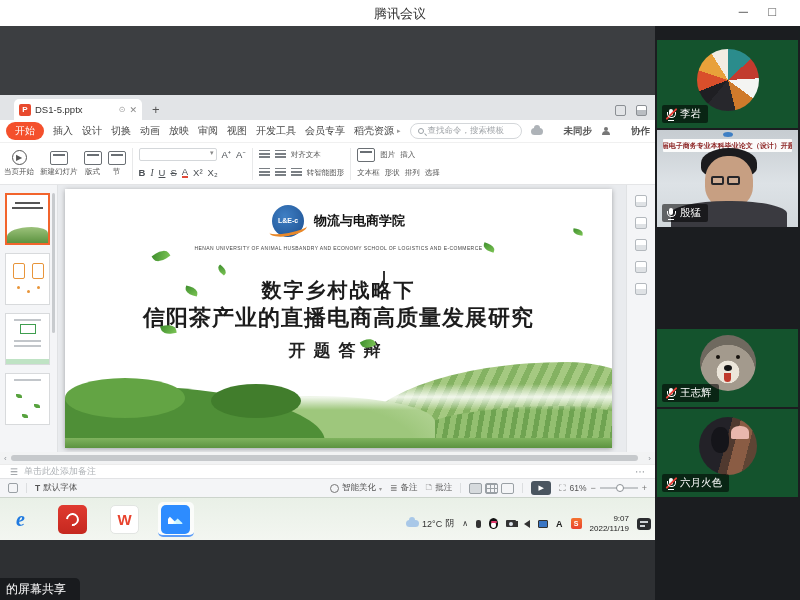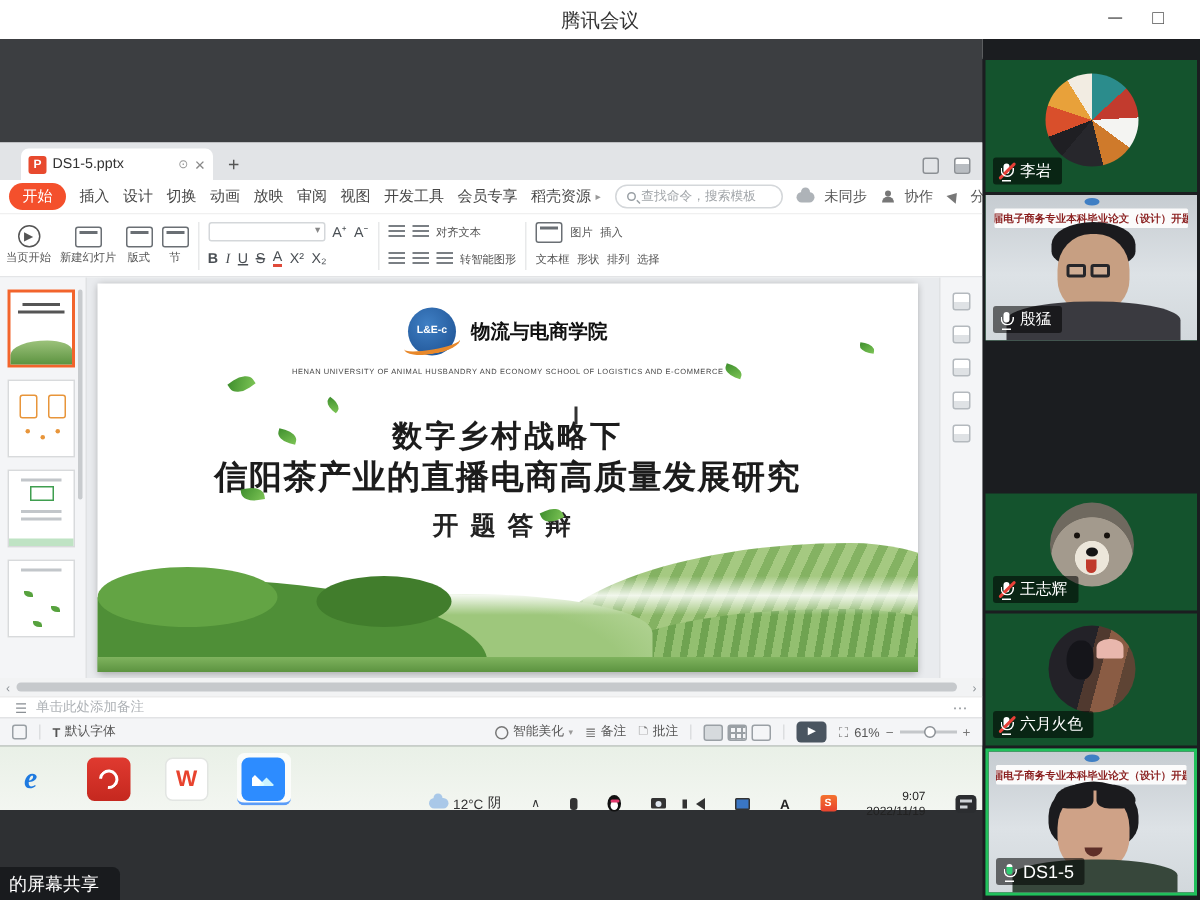--- a/index.html
+++ b/index.html
@@ -31,21 +31,21 @@
 
   .menubar{position:absolute;left:0;top:25px;width:655px;height:23px;background:#fff;display:flex;align-items:center;padding:0 6px;gap:9px;border-bottom:1px solid #f0f0f0;}
   .menu-pill{background:#f4502c;color:#fff;font-size:10px;padding:2px 9px;border-radius:9px;white-space:nowrap;}
   .menu-item{font-size:10px;color:#474747;white-space:nowrap;}
   .mi-chev{font-size:7px;color:#999;margin-left:-6px;}
   .searchbox{display:flex;align-items:center;gap:4px;border:1px solid #d4d7da;border-radius:9px;height:16px;padding:0 7px;min-width:112px;}
   .mag{width:6px;height:6px;border:1.3px solid #9aa0a5;border-radius:50%;position:relative;flex:0 0 auto;}
   .mag::after{content:"";position:absolute;left:5px;top:5px;width:3px;height:1.3px;background:#9aa0a5;transform:rotate(45deg);}
   .search-ph{font-size:8.5px;color:#a2a6aa;white-space:nowrap;}
   .mb-right{margin-left:auto;display:flex;align-items:center;gap:10px;}
-  .mbr{display:flex;align-items:center;gap:7px;font-size:9.5px;color:#555;white-space:nowrap;}
+  .mbr{display:flex;align-items:center;gap:21px;font-size:9.5px;color:#555;white-space:nowrap;font-weight:bold;}
   .cloud{width:12px;height:7px;background:#aeb3b8;border-radius:5px;position:relative;}
   .cloud::before{content:"";position:absolute;left:3px;top:-3px;width:6px;height:6px;background:#aeb3b8;border-radius:50%;}
   .person{width:8px;height:8px;position:relative;}
   .person::before{content:"";position:absolute;left:2px;top:0;width:4px;height:4px;border-radius:50%;background:#777;}
   .person::after{content:"";position:absolute;left:0;top:4px;width:8px;height:4px;border-radius:4px 4px 0 0;background:#777;}
   .share-arrow{width:0;height:0;border-left:4px solid transparent;border-right:4px solid transparent;border-bottom:6px solid #777;transform:rotate(40deg);}
   .mb-dots{font-size:10px;color:#666;}
   .mb-chev{font-size:8px;color:#666;}
 
   
@@ -139,21 +139,21 @@
   .tk-ico{position:absolute;top:7px;width:29px;height:29px;border-radius:5px;display:flex;align-items:center;justify-content:center;}
   .tk-e{left:6px;color:#1f7ae0;font-size:20px;font-weight:bold;font-style:italic;font-family:"Liberation Serif",serif;}
   .tk-red{left:58px;background:linear-gradient(#e03a30,#c5281f);}
   .tk-red .ring{width:13px;height:13px;border:2.5px solid #fff;border-radius:50%;border-left-color:transparent;transform:rotate(-40deg);}
   .tk-wps{left:110px;background:#fff;border:1px solid #e2e5e2;color:#e8432e;font-weight:bold;font-size:15px;}
   .tk-meet-wrap{position:absolute;left:158px;top:4px;width:36px;height:35px;background:rgba(255,255,255,.75);border-radius:5px;border-bottom:2px solid #5a9cf8;}
   .tk-meet{left:161px;background:#2d8cff;}
   .mountain{position:relative;width:16px;height:9px;overflow:hidden;}
   .mountain::before{content:"";position:absolute;left:1px;bottom:0;width:9px;height:9px;background:#fff;transform:rotate(45deg) translateY(5px);}
   .mountain::after{content:"";position:absolute;right:0;bottom:0;width:7px;height:7px;background:#dff;opacity:.9;transform:rotate(45deg) translateY(4px);}
-  .tray{position:absolute;right:4px;top:16px;height:43px;display:flex;align-items:center;gap:20px;}
+  .tray{position:absolute;right:4px;top:4px;height:43px;display:flex;align-items:center;gap:8px;}
   .wx{display:flex;align-items:center;gap:3px;font-size:9px;color:#333;}
   .wcloud{width:13px;height:7px;background:#a9c8e8;border-radius:5px;position:relative;}
   .wcloud::before{content:"";position:absolute;left:3px;top:-3px;width:6px;height:6px;background:#a9c8e8;border-radius:50%;}
   .tr-chev{font-size:8px;color:#333;}
   .tr-mic{width:5px;height:8px;background:#333;border-radius:2px;}
   .tr-qq{width:9px;height:11px;background:#111;border-radius:50% 50% 45% 45%;position:relative;}
   .tr-qq::before{content:"";position:absolute;left:2px;top:4px;width:5px;height:6px;background:#fff;border-radius:50%;}
   .tr-qq::after{content:"";position:absolute;left:1.5px;top:3px;width:6px;height:2px;background:#e23a6e;border-radius:2px;}
   .tr-cam{width:10px;height:7px;background:#333;border-radius:1px;position:relative;}
   .tr-cam::before{content:"";position:absolute;left:3px;top:1.5px;width:4px;height:4px;border-radius:50%;background:#dfe6ee;}
@@ -551,34 +551,14 @@
       </span>
       <div class="nametag">
         <span class="mic muted">
             <span class="cap"></span>
             <span class="slash"></span>
           </span>
         <span class="nm">王志辉</span>
       </div>
     </div>
 
-    <div class="tile t6">
-      <div class="vbg">
-        <span class="blogo"></span>
-        <div class="banner">
-            <span>2022届电子商务专业本科毕业论文（设计）开题答辩</span>
-          </div>
-        <span class="hair" style="left:40px;top:20px;width:60px;height:46px;border-radius:50% 50% 40% 40%;"></span>
-        <span class="head" style="left:46px;top:26px;width:48px;height:54px;background:#cfa287;"></span>
-        <span class="hair" style="left:44px;top:22px;width:26px;height:16px;border-radius:80% 20% 40% 40%;"></span>
-        <span class="hair" style="left:72px;top:22px;width:26px;height:16px;border-radius:20% 80% 40% 40%;"></span>
-        <span class="smile" style="left:64px;top:64px;"></span>
-        <span class="body-sh" style="left:16px;bottom:0;width:110px;height:22px;background:#37473b;"></span>
-      </div>
-      <div class="nametag">
-        <span class="mic speaking">
-            <span class="cap"></span>
-          </span>
-        <span class="nm">DS1-5</span>
-      </div>
-    </div>
   </div>
 </div>
 
 </body></html>

